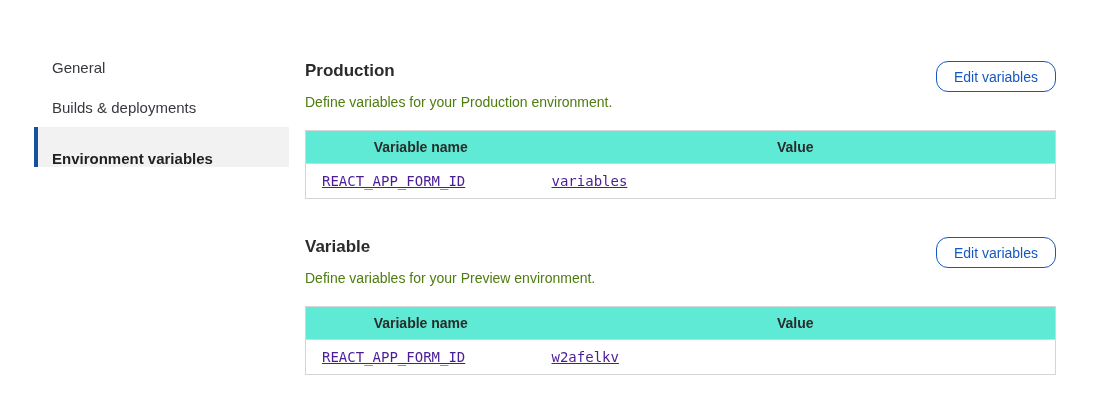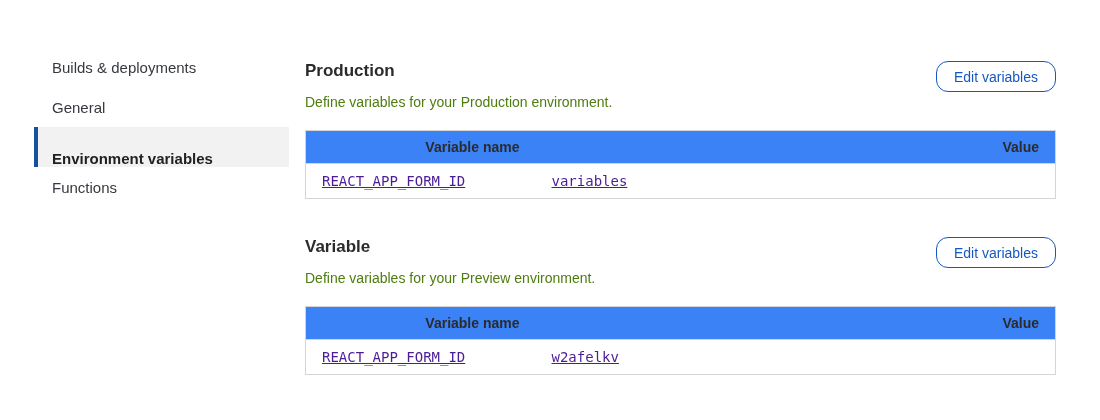--- a/index.html
+++ b/index.html
@@ -78,22 +78,22 @@
   }
 
   
   .vars-table {
     width: 100%;
     margin-top: 20px;
     border-collapse: collapse;
     border: 1px solid #d5d5d5;
   }
   .vars-table th {
-    background: #3b82f6;
-    text-align: right;
+    background: #5eead4;
+    text-align: center;
     font-size: 14px;
     font-weight: 700;
     color: #2b2b2b;
     padding: 8px 16px;
     border-bottom: 1px solid #d5d5d5;
   }
   .vars-table td {
     font-family: "DejaVu Sans Mono", monospace;
     font-size: 14px;
     color: #4c1d95;
@@ -102,30 +102,27 @@
   }
   .col-name { width: 230px; }
 </style>
 </head>
 <body>
 
 <div class="layout">
 
   <nav class="sidebar">
     <div class="sidebar-item">
-      <span>Builds &amp; deployments</span>
+      <span>General</span>
     </div>
     <div class="sidebar-item">
-      <span>General</span>
+      <span>Builds &amp; deployments</span>
     </div>
     <div class="sidebar-item active">
       <span>Environment variables</span>
-    </div>
-    <div class="sidebar-item">
-      <span>Functions</span>
     </div>
   </nav>
 
   <main class="main">
 
     <section class="section">
       <div class="section-header">
         <div>
           <h2 class="section-title">Production</h2>
           <p class="section-desc">Define variables for your Production environment.</p>

